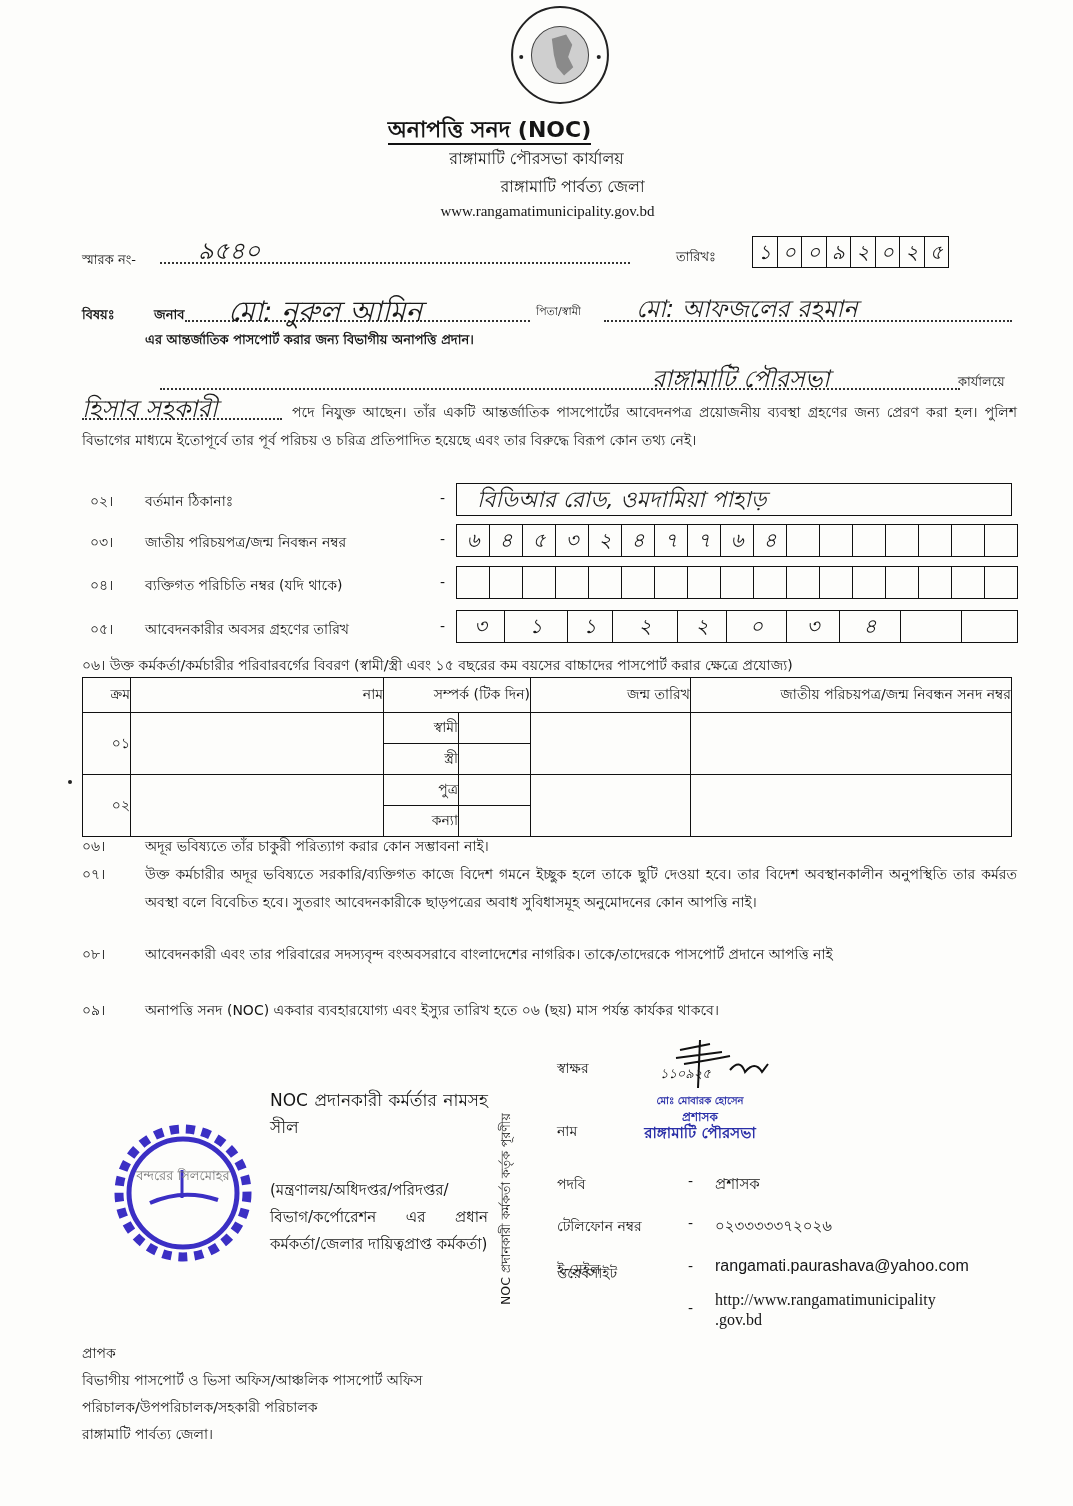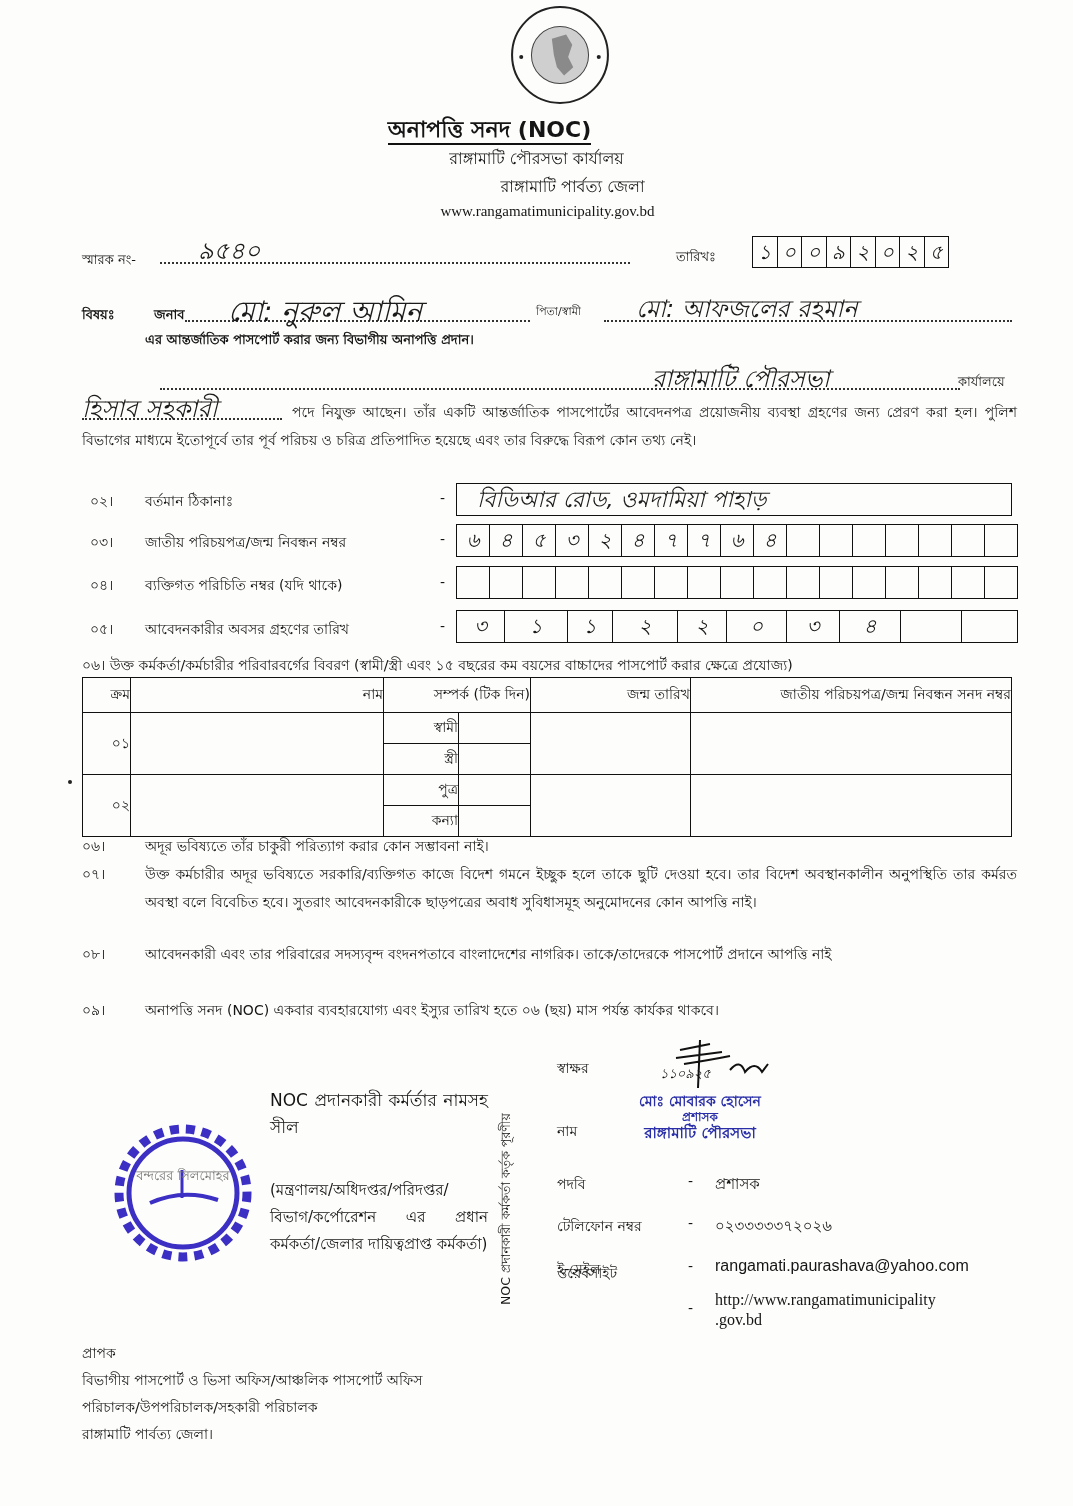--- a/index.html
+++ b/index.html
@@ -75,21 +75,21 @@
   
   .seal-stamp { left: 108px; top: 1118px; width: 150px; height: 150px; }
   .noc-officer { left: 270px; top: 1087px; width: 218px; font-size: 17px; line-height: 27px; }
   .noc-officer-sub { left: 270px; top: 1177px; width: 218px; font-size: 15px; line-height: 27px; text-align: justify; }
   .vert-note { left: 497px; top: 1305px; transform-origin: left top; transform: rotate(-90deg); font-size: 12.5px; white-space: nowrap; }
 
   .sig-label { left: 557px; font-size: 14px; }
   .sig-dash { left: 688px; font-size: 14px; }
   .sig-value { left: 715px; font-size: 15px; }
   .signame { left: 605px; top: 1093px; width: 190px; text-align: center; font-size: 15px; line-height: 16px; font-weight: bold; }
-  .signame .r1 { font-size: 14px; }
+  .signame .r1 { font-size: 10px; }
   .signame .r2 { font-size: 12px; }
   .signame .r3 { font-size: 15px; }
   .sigscrawl { left: 650px; top: 1038px; width: 130px; height: 52px; }
 
   .recipient { left: 82px; top: 1340px; font-size: 14px; line-height: 27px; }
   .margin-dot { left: 68px; top: 780px; width: 4px; height: 4px; background: #222; border-radius: 50%; }
 </style>
 </head>
 <body>
 
@@ -248,21 +248,21 @@
 <div class="abs decl" style="top:832px;">
   <span class="num">০৬।</span>
   <div class="txt">অদূর ভবিষ্যতে তাঁর চাকুরী পরিত্যাগ করার কোন সম্ভাবনা নাই।</div>
 </div>
 <div class="abs decl" style="top:860px;">
   <span class="num">০৭।</span>
   <div class="txt">উক্ত কর্মচারীর অদূর ভবিষ্যতে সরকারি/ব্যক্তিগত কাজে বিদেশ গমনে ইচ্ছুক হলে তাকে ছুটি দেওয়া হবে। তার বিদেশ অবস্থানকালীন অনুপস্থিতি তার কর্মরত অবস্থা বলে বিবেচিত হবে। সুতরাং আবেদনকারীকে ছাড়পত্রের অবাধ সুবিধাসমূহ অনুমোদনের কোন আপত্তি নাই।</div>
 </div>
 <div class="abs decl" style="top:940px;">
   <span class="num">০৮।</span>
-  <div class="txt">আবেদনকারী এবং তার পরিবারের সদস্যবৃন্দ বংদনপতাবে বাংলাদেশের নাগরিক। তাকে/তাদেরকে পাসপোর্ট প্রদানে আপত্তি নাই</div>
+  <div class="txt">আবেদনকারী এবং তার পরিবারের সদস্যবৃন্দ বংঅবসরাবে বাংলাদেশের নাগরিক। তাকে/তাদেরকে পাসপোর্ট প্রদানে আপত্তি নাই</div>
 </div>
 <div class="abs decl" style="top:996px;">
   <span class="num">০৯।</span>
   <div class="txt">অনাপত্তি সনদ (NOC) একবার ব্যবহারযোগ্য এবং ইস্যুর তারিখ হতে ০৬ (ছয়) মাস পর্যন্ত কার্যকর থাকবে।</div>
 </div>
 
 <svg class="abs seal-stamp" viewBox="0 0 150 150">
   <g fill="none" stroke="#3b2fc4" stroke-width="9" stroke-dasharray="9 7">
     <circle cx="75" cy="75" r="64"></circle>
   </g>

